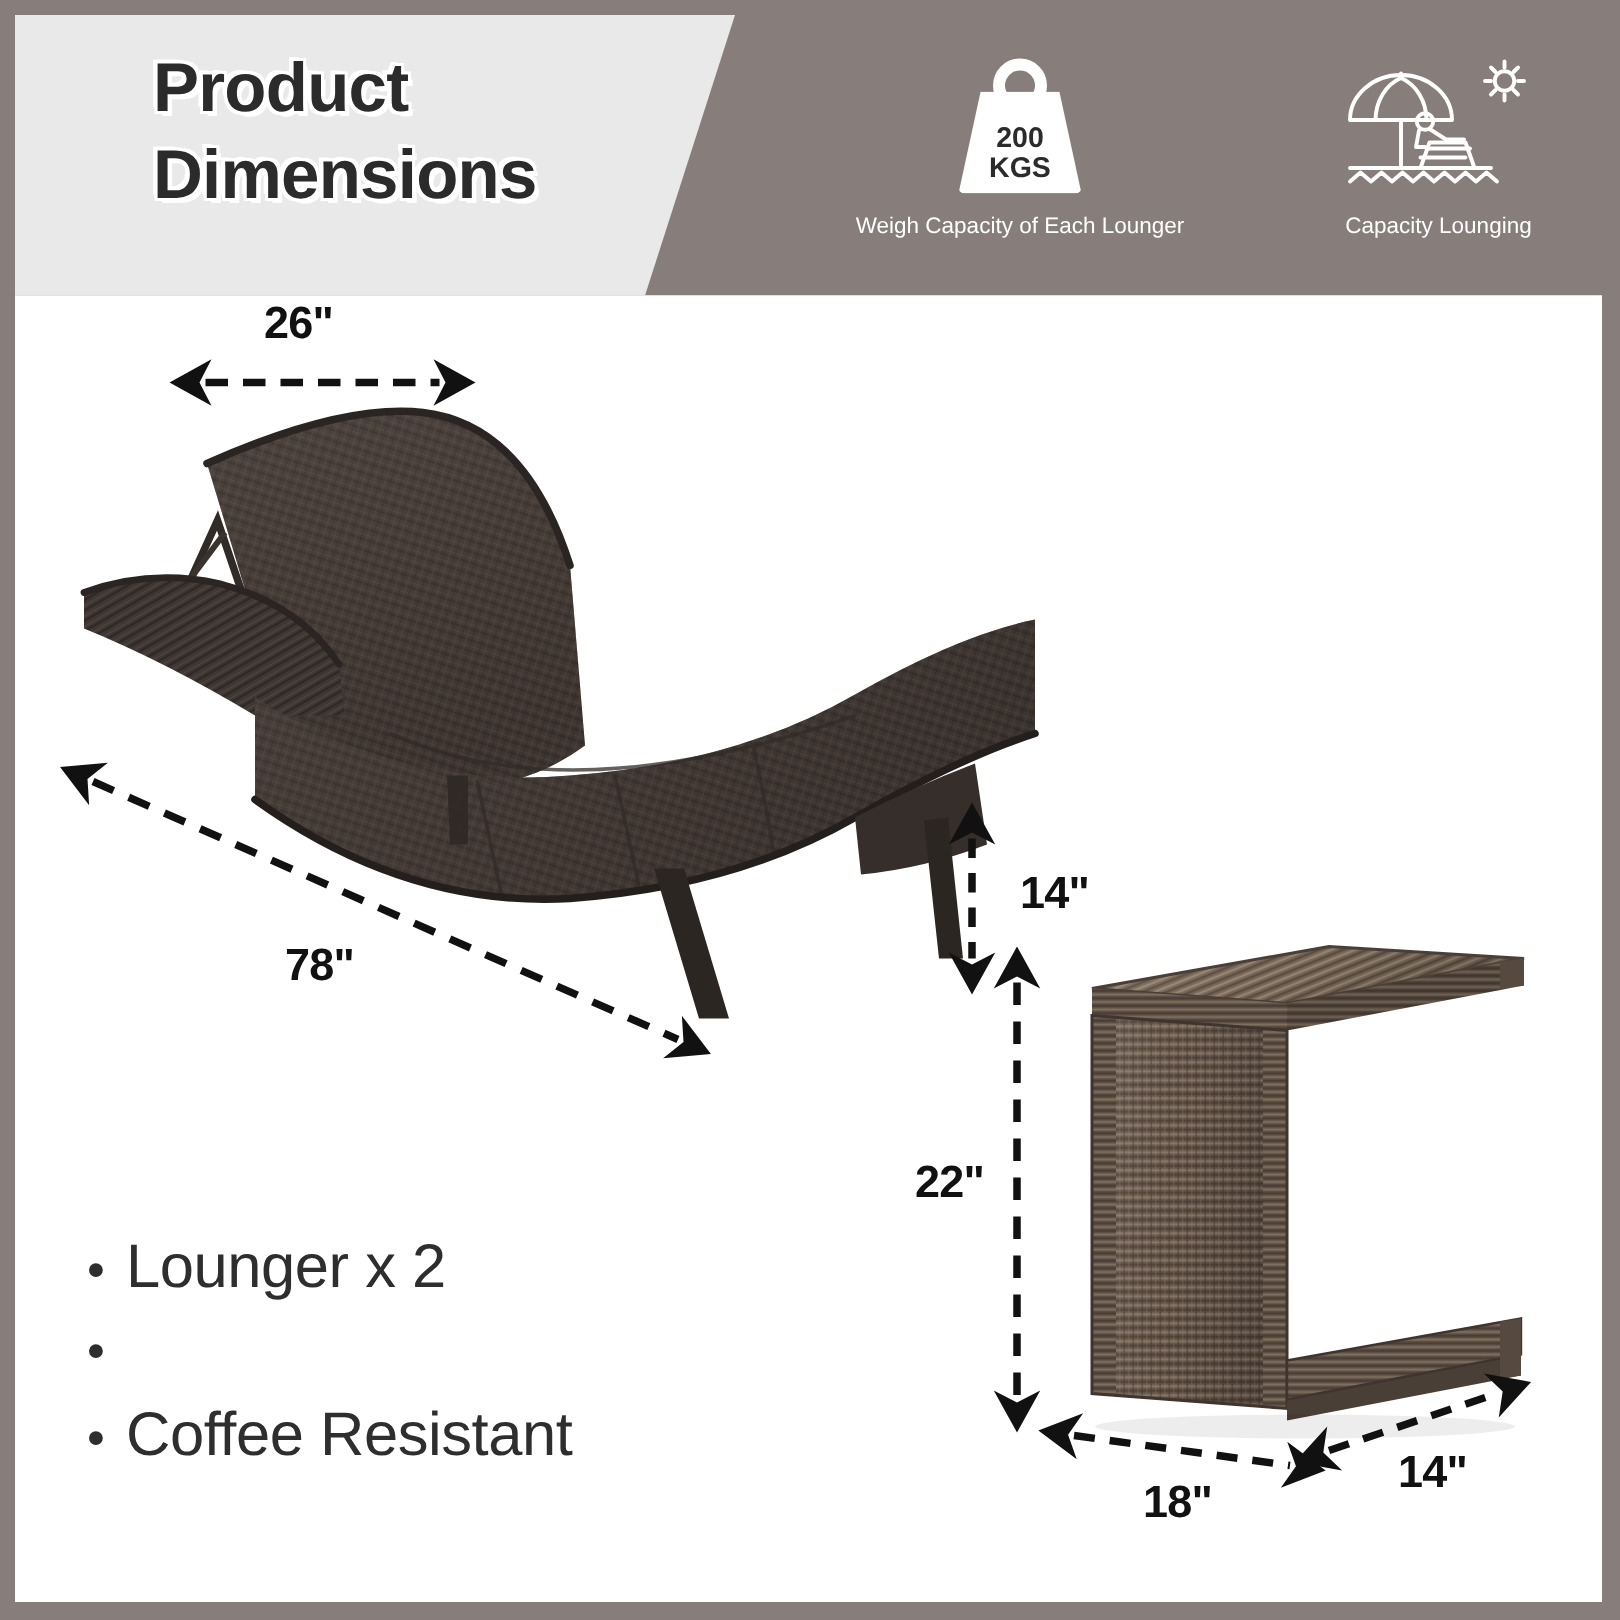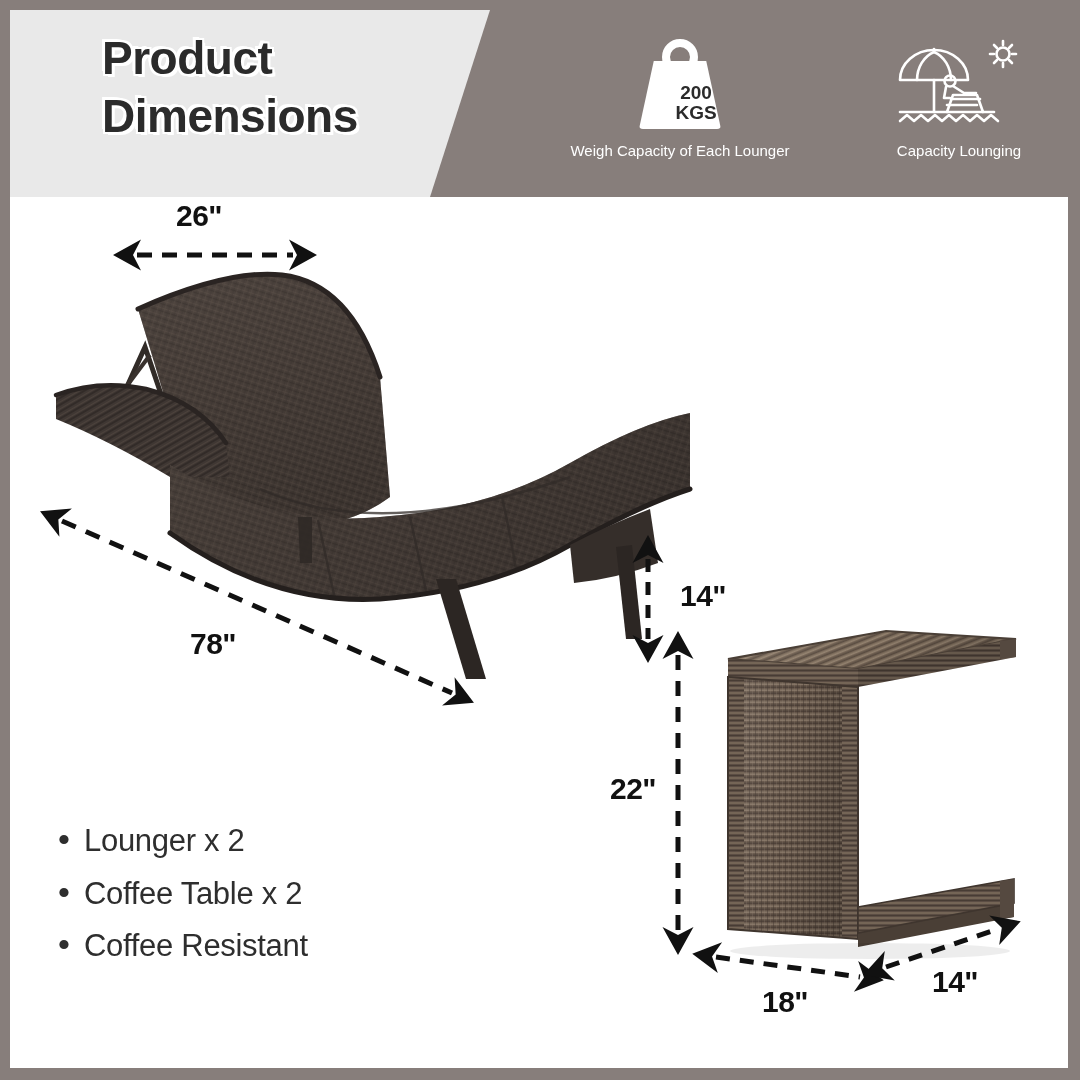--- a/index.html
+++ b/index.html
@@ -106,21 +106,21 @@
     left: 0;
     bottom: 0;
     width: 82px;
     height: 68px;
     background: #ffffff;
     clip-path: polygon(18% 0, 82% 0, 100% 100%, 0 100%);
     border-radius: 4px;
   }
   .weight-text {
     position: absolute;
-    left: 16px;
+    left: 0;
     bottom: 6px;
     width: 82px;
     text-align: center;
     color: #2b2b2b;
     font-size: 19px;
     font-weight: bold;
     line-height: 1.06;
   }
   .weight-text span { display: block; }
 
@@ -174,21 +174,21 @@
     margin-bottom: 16px;
   }
   .bullet-dot {
     width: 26px;
     font-size: 34px;
     line-height: 1;
     color: #2e2e2e;
     flex: 0 0 26px;
   }
   .bullet-text {
-    font-size: 31px;
+    font-size: 41px;
     color: #2e2e2e;
     letter-spacing: -0.3px;
     line-height: 1.12;
   }
 </style>
 </head>
 <body>
 
 <div id="page">
   <div id="canvas">
@@ -374,21 +374,20 @@
         <div class="dim-label" style="left:630px; top:352px;">14"</div>
       </div>
 
       <div id="bullets">
         <div class="bullet-row">
           <span class="bullet-dot">•</span>
           <span class="bullet-text">Lounger x 2</span>
         </div>
         <div class="bullet-row">
           <span class="bullet-dot">•</span>
-          <span class="bullet-text">Coffee Table x 2</span>
         </div>
         <div class="bullet-row">
           <span class="bullet-dot">•</span>
           <span class="bullet-text">Coffee Resistant</span>
         </div>
       </div>
 
       <div id="table-wrap">
         <svg width="340" height="350" viewBox="0 0 340 350">
           <defs>

